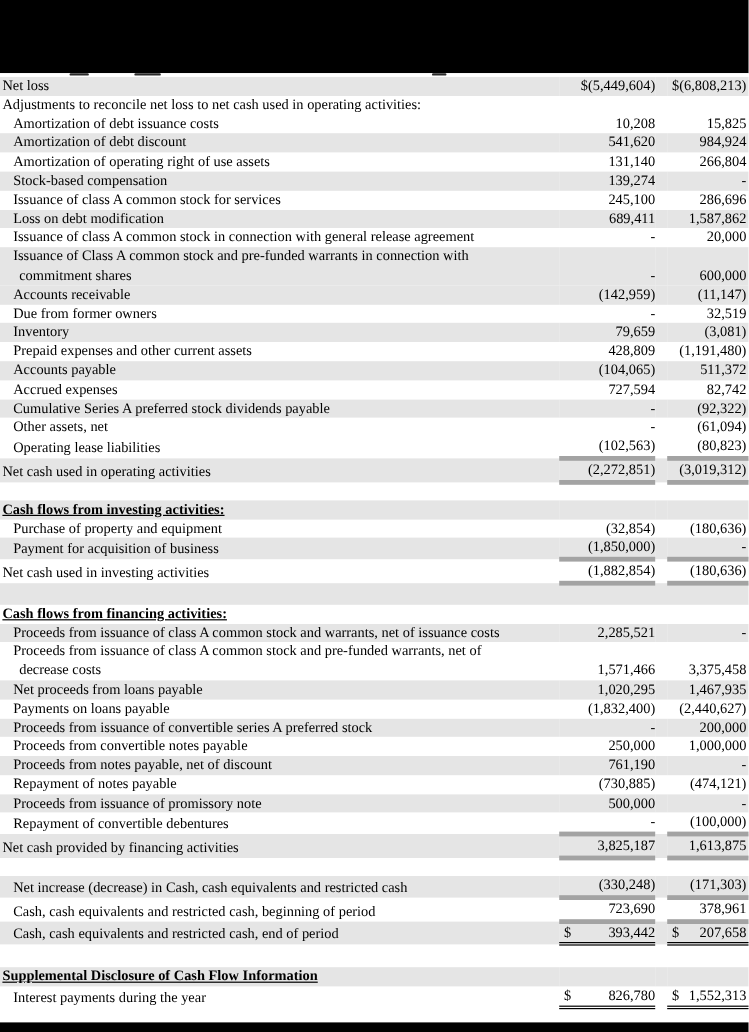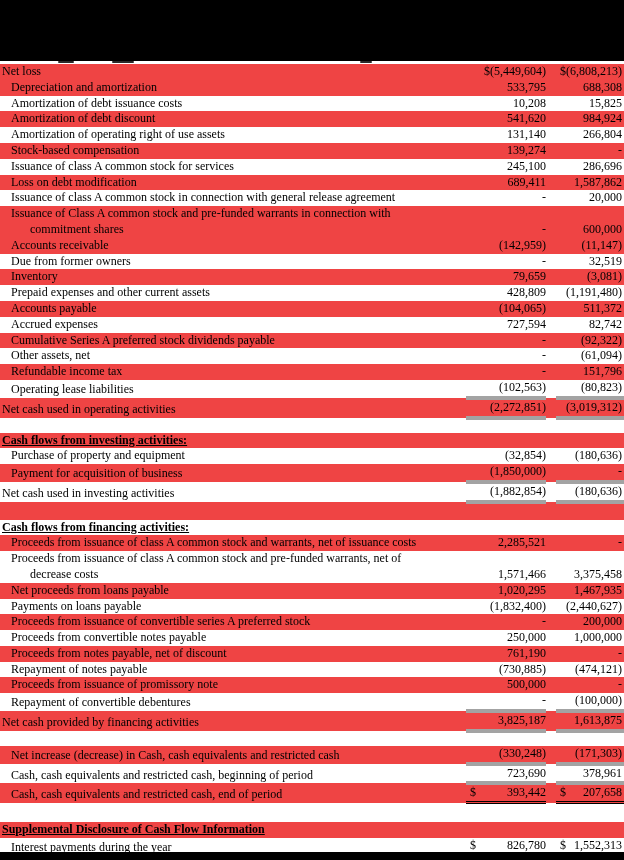--- a/index.html
+++ b/index.html
@@ -16,25 +16,25 @@
   .botband{position:absolute;left:0;bottom:0;width:624px;height:8px;background:#000;}
   table{
     width:624px;border-collapse:collapse;table-layout:fixed;
     font-size:12px;line-height:15.8px;
   }
   col.c-desc{width:466px;}
   col.c-v1{width:80px;}
   col.c-gap{width:10px;}
   col.c-v2{width:68px;}
   td{padding:0;vertical-align:bottom;height:15.8px;}
-  tr.bgb{background:#ef4444;}
+  tr.bgb{background:#e5e5e5;}
   td.desc{white-space:nowrap;overflow:visible;}
   td.desc .l1{padding-left:2px;}
   td.desc .l1.i1{padding-left:11px;}
-  td.desc .l2{padding-left:30px;}
+  td.desc .l2{padding-left:16px;}
   td.desc.hd{font-weight:bold;text-decoration:underline;}
   td.v{text-align:right;white-space:nowrap;}
   td.v.pr{padding-right:2px;}
   td.u1{border-bottom:4px solid #a3a3a3;}
   td.u2{border-bottom:3px double #000;}
   .cf{display:flex;justify-content:space-between;padding-left:4px;}
   tr.sp-sp td{height:13px;line-height:13px;}
   tr.sp-row td{height:15.8px;line-height:15.8px;}
   tr.sp-spl td{height:18px;line-height:18px;}
 </style>
@@ -57,27 +57,27 @@
     </colgroup>
     <tbody id="tb">
         <tr class="bgb">
           <td class="desc">
             <div class="l1">Net loss</div>
           </td>
           <td class="v">$(5,449,604)</td>
           <td class="gap"></td>
           <td class="v pr">$(6,808,213)</td>
         </tr>
-        <tr class="bgb">
-          <td class="desc">
-            <div class="l1 i1">Depreciation and amortization</div>
-          </td>
-          <td class="v">533,795</td>
-          <td class="gap"></td>
-          <td class="v pr">688,308</td>
+        <tr class="">
+          <td class="desc">
+            <div class="l1">Adjustments to reconcile net loss to net cash used in operating activities:</div>
+          </td>
+          <td class="v"></td>
+          <td class="gap"></td>
+          <td class="v pr"></td>
         </tr>
         <tr class="">
           <td class="desc">
             <div class="l1 i1">Amortization of debt issuance costs</div>
           </td>
           <td class="v">10,208</td>
           <td class="gap"></td>
           <td class="v pr">15,825</td>
         </tr>
         <tr class="bgb">
@@ -193,28 +193,20 @@
           <td class="gap"></td>
           <td class="v pr">(92,322)</td>
         </tr>
         <tr class="">
           <td class="desc">
             <div class="l1 i1">Other assets, net</div>
           </td>
           <td class="v">-</td>
           <td class="gap"></td>
           <td class="v pr">(61,094)</td>
-        </tr>
-        <tr class="bgb">
-          <td class="desc">
-            <div class="l1 i1">Refundable income tax</div>
-          </td>
-          <td class="v">-</td>
-          <td class="gap"></td>
-          <td class="v pr">151,796</td>
         </tr>
         <tr class="">
           <td class="desc">
             <div class="l1 i1">Operating lease liabilities</div>
           </td>
           <td class="v u1">(102,563)</td>
           <td class="gap"></td>
           <td class="v pr u1">(80,823)</td>
         </tr>
         <tr class="bgb">

